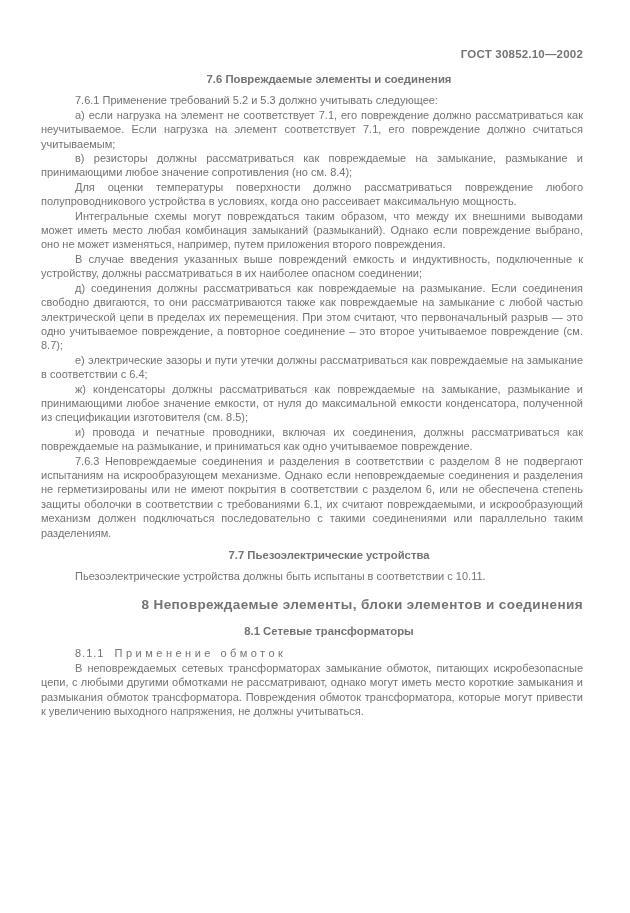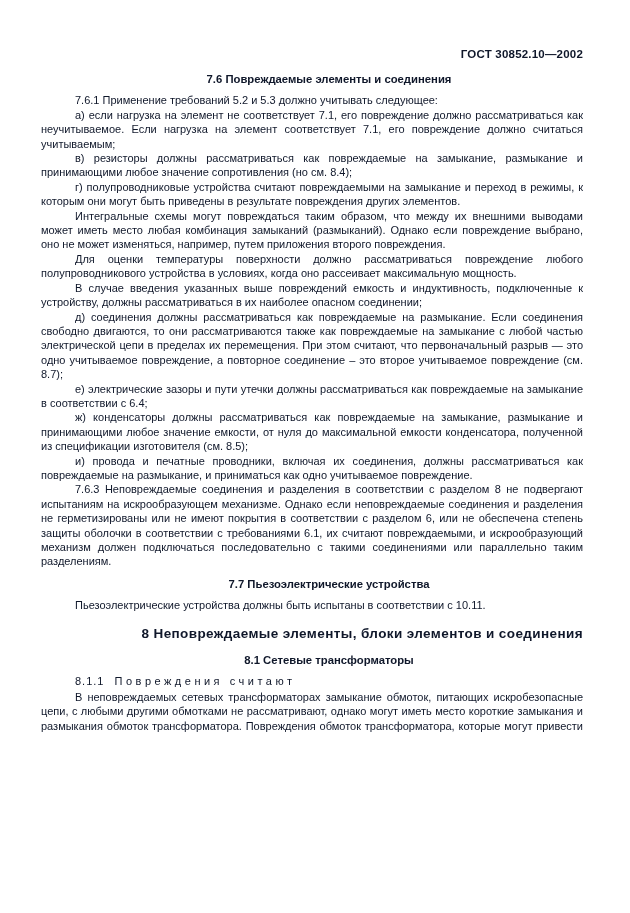--- a/index.html
+++ b/index.html
@@ -7,21 +7,21 @@
     padding: 0;
     background: #ffffff;
   }
   .page {
     position: relative;
     width: 630px;
     height: 736px;
     background: #ffffff;
     overflow: hidden;
     font-family: "Liberation Sans", sans-serif;
-    color: #0f172a;
+    color: #737373;
   }
   .doc-header {
     position: absolute;
     top: 48px;
     right: 47px;
     font-size: 11.5px;
     font-weight: bold;
     letter-spacing: 0.2px;
   }
   .content {
@@ -87,40 +87,39 @@
 <div class="page">
 
   <div class="doc-header">ГОСТ 30852.10—2002</div>
 
   <div class="content">
 
     <p class="h-sub">7.6 Повреждаемые элементы и соединения</p>
     <p class="para">7.6.1 Применение требований 5.2 и 5.3 должно учитывать следующее:</p>
     <p class="para">а) если нагрузка на элемент не соответствует 7.1, его повреждение должно рассматриваться как неучитываемое. Если нагрузка на элемент соответствует 7.1, его повреждение должно считаться учитываемым;</p>
     <p class="para">в) резисторы должны рассматриваться как повреждаемые на замыкание, размыкание и принимающими любое значение сопротивления (но см. 8.4);</p>
-    <p class="para">г) полупроводниковые устройства считают повреждаемыми на замыкание и переход в режимы, к которым они могут быть приведены в результате повреждения других элементов.</p>
+    <p class="para">Для оценки температуры поверхности должно рассматриваться повреждение любого полупроводникового устройства в условиях, когда оно рассеивает максимальную мощность.</p>
     <p class="para">Интегральные схемы могут повреждаться таким образом, что между их внешними выводами может иметь место любая комбинация замыканий (размыканий). Однако если повреждение выбрано, оно не может изменяться, например, путем приложения второго повреждения.</p>
-    <p class="para">Для оценки температуры поверхности должно рассматриваться повреждение любого полупроводникового устройства в условиях, когда оно рассеивает максимальную мощность.</p>
     <p class="para">В случае введения указанных выше повреждений емкость и индуктивность, подключенные к устройству, должны рассматриваться в их наиболее опасном соединении;</p>
     <p class="para">д) соединения должны рассматриваться как повреждаемые на размыкание. Если соединения свободно двигаются, то они рассматриваются также как повреждаемые на замыкание с любой частью электрической цепи в пределах их перемещения. При этом считают, что первоначальный разрыв — это одно учитываемое повреждение, а повторное соединение – это второе учитываемое повреждение (см. 8.7);</p>
     <p class="para">е) электрические зазоры и пути утечки должны рассматриваться как повреждаемые на замыкание в соответствии с 6.4;</p>
     <p class="para">ж) конденсаторы должны рассматриваться как повреждаемые на замыкание, размыкание и принимающими любое значение емкости, от нуля до максимальной емкости конденсатора, полученной из спецификации изготовителя (см. 8.5);</p>
     <p class="para">и) провода и печатные проводники, включая их соединения, должны рассматриваться как повреждаемые на размыкание, и приниматься как одно учитываемое повреждение.</p>
     <p class="para">7.6.3 Неповреждаемые соединения и разделения в соответствии с разделом 8 не подвергают испытаниям на искрообразующем механизме. Однако если неповреждаемые соединения и разделения не герметизированы или не имеют покрытия в соответствии с разделом 6, или не обеспечена степень защиты оболочки в соответствии с требованиями 6.1, их считают повреждаемыми, и искрообразующий механизм должен подключаться последовательно с такими соединениями или параллельно таким разделениям.</p>
 
     <p class="h-sub">7.7 Пьезоэлектрические устройства</p>
     <p class="para">Пьезоэлектрические устройства должны быть испытаны в соответствии с 10.11.</p>
 
     <p class="chapter">8 Неповреждаемые элементы, блоки элементов и соединения</p>
 
     <p class="h-sub">8.1 Сетевые трансформаторы</p>
 
     <p class="clause">
       <span class="clause-num">8.1.1</span>
-      <span class="clause-title">Повреждения считают</span>
+      <span class="clause-title">Применение обмоток</span>
     </p>
 
     <p class="para">В неповреждаемых сетевых трансформаторах замыкание обмоток, питающих искробезопасные цепи, с любыми другими обмотками не рассматривают, однако могут иметь место короткие замыкания и размыкания обмоток трансформатора. Повреждения обмоток трансформатора, которые могут привести к увеличению выходного напряжения, не должны учитываться.</p>
 
   </div>
 
   <div class="page-num">27</div>
 
 </div>
 

